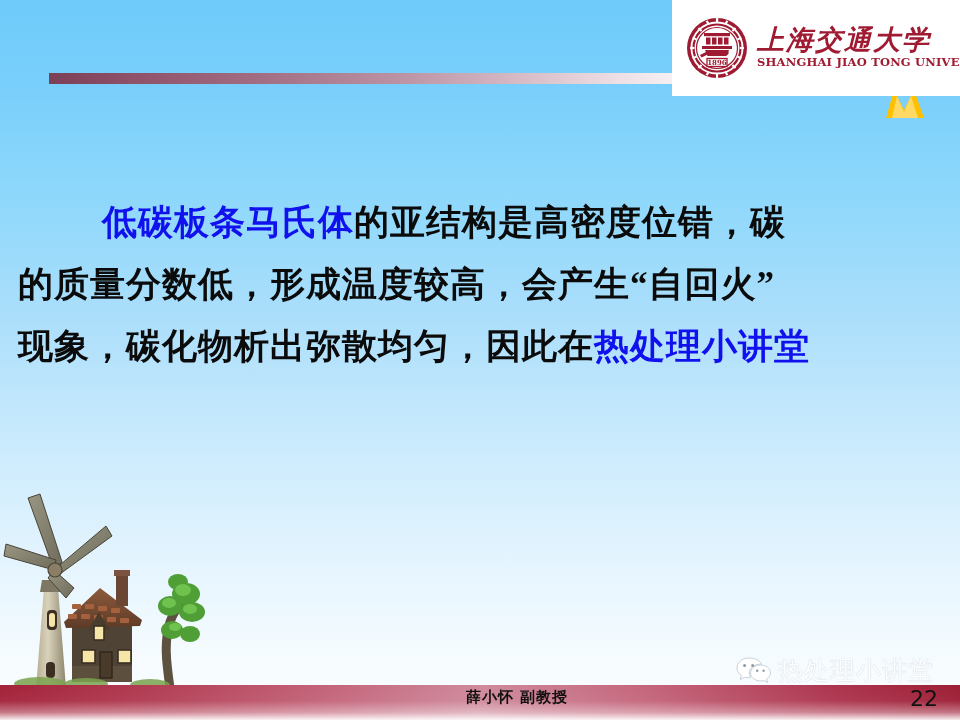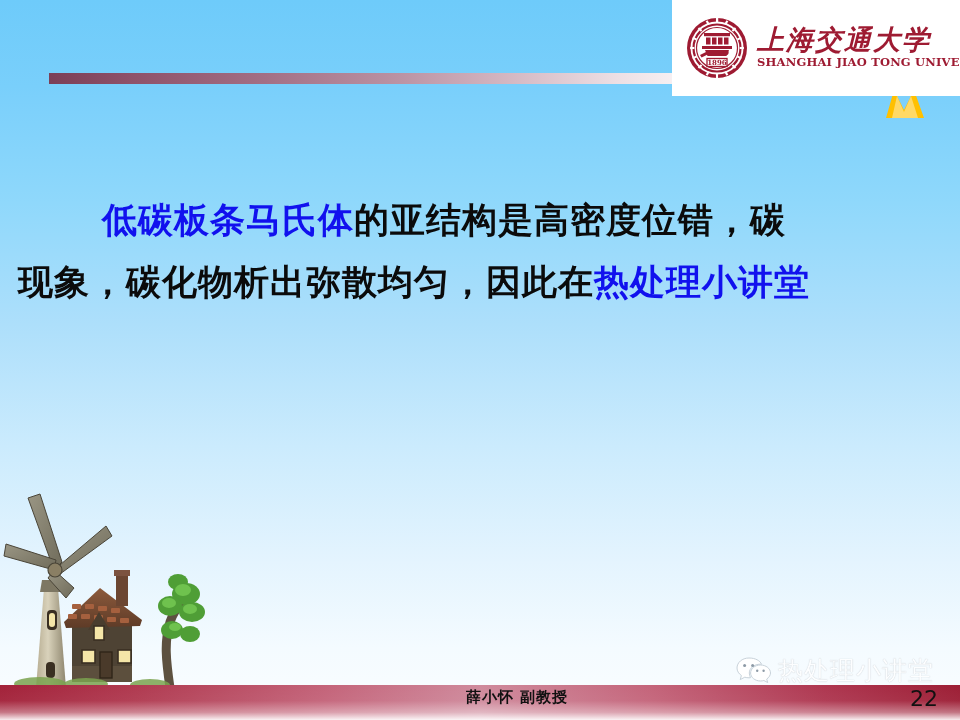--- a/index.html
+++ b/index.html
@@ -106,21 +106,21 @@
   }
 
   
   .body-text {
     position: absolute;
     left: 18px;
     top: 192px;
     width: 934px;
   }
   .tline {
-    font-family: Liberation Mono, monospace;
+    font-family: Liberation Serif, serif;
     font-size: 35px;
     font-weight: bold;
     color: #0b0b0b;
     line-height: 62px;
     white-space: nowrap;
     letter-spacing: 1px;
   }
   .tline .blue { color: #1111ee; }
   .tline .indent { display: inline-block; width: 84px; }
 
@@ -272,20 +272,21 @@
       </svg>
     </div>
     <div class="logo-text">
       <div class="logo-cn">上海交通大学</div>
       <div class="logo-en">SHANGHAI JIAO TONG UNIVERSITY</div>
     </div>
   </div>
 
   <div class="body-text" id="body-text">
       <div class="tline"><span class="indent"></span><span class="blue">低碳板条马氏体</span><span>的亚结构是高密度位错，碳</span></div>
+      <div class="tline"><span>的质量分数低，形成温度较高，会产生“自回火”</span></div>
       <div class="tline"><span>现象，碳化物析出弥散均匀，因此在</span><span class="blue">热处理小讲堂</span></div>
     </div>
 
   <div class="windmill">
     <svg width="250" height="218" viewBox="0 0 250 218">
       <defs>
         <linearGradient id="towerG" x1="0" y1="0" x2="1" y2="0">
           <stop offset="0%" stop-color="#b7ad92"></stop>
           <stop offset="40%" stop-color="#d9d2bb"></stop>
           <stop offset="100%" stop-color="#8e866e"></stop>

